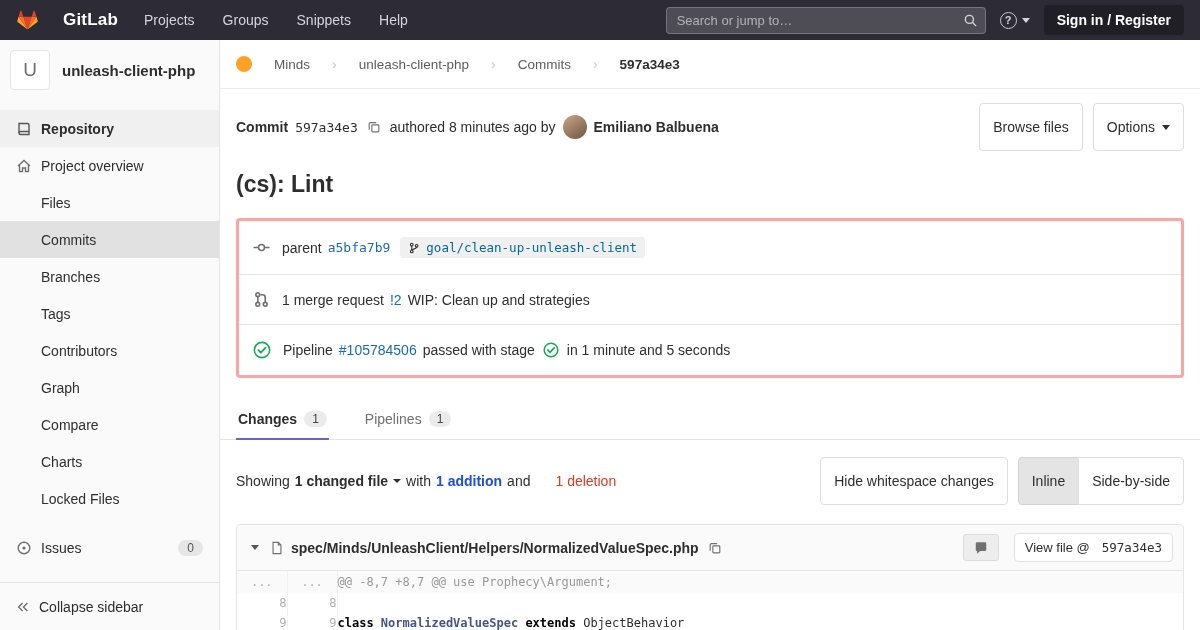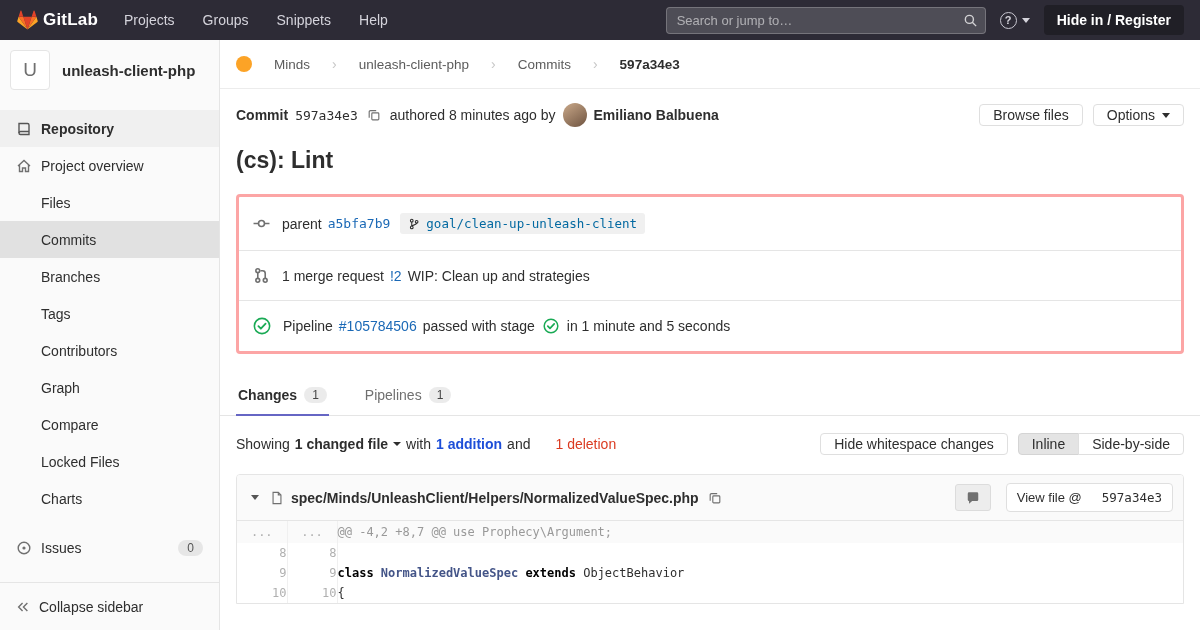--- a/index.html
+++ b/index.html
@@ -16,21 +16,21 @@
   
   .navbar {
     height: 40px;
     background: #2d2b36;
     display: flex;
     align-items: center;
     padding: 0 16px;
     justify-content: space-between;
   }
   .nav-left { display: flex; align-items: center; }
-  .logo { display: flex; align-items: center; gap: 4px; margin-right: 26px; cursor: pointer; }
+  .logo { display: flex; align-items: center; gap: 24px; margin-right: 26px; cursor: pointer; }
   .logo-text { color: #fff; font-weight: bold; font-size: 17px; letter-spacing: .2px; }
   .nav-menu { display: flex; list-style: none; margin: 0; padding: 0; gap: 28px; }
   .nav-menu li { color: #d5d4dc; font-size: 14px; cursor: pointer; }
   .nav-right { display: flex; align-items: center; gap: 14px; }
   .search-box { position: relative; width: 320px; }
   .search-box input {
     width: 100%; height: 27px;
     background: rgba(255,255,255,0.16);
     border: 1px solid rgba(255,255,255,0.22);
     border-radius: 4px;
@@ -102,21 +102,21 @@
   .commit-meta .left { display: flex; align-items: center; gap: 7px; }
   .commit-label { font-weight: bold; }
   .sha { font-family: "DejaVu Sans Mono", monospace; font-size: 13px; }
   .icon-btn { background: none; border: none; padding: 2px; cursor: pointer; display: flex; align-items: center; }
   .author-avatar { width: 24px; height: 24px; border-radius: 50%; background: linear-gradient(145deg,#caa98a,#6e5340); flex: none; cursor: pointer; }
   .author-name { font-weight: bold; }
   .meta-actions { margin-left: auto; display: flex; gap: 10px; }
   .btn {
     display: inline-flex; align-items: center; gap: 7px; justify-content: center;
     background: #fff; border: 1px solid #dfdfdf; border-radius: 4px;
-    height: 22px; padding: 0 13px; font-size: 14px; color: #2e2e2e;
+    height: 48px; padding: 0 13px; font-size: 14px; color: #2e2e2e;
     font-family: inherit; cursor: pointer;
   }
   .commit-title { font-size: 23px; font-weight: bold; margin: 6px 16px 20px; }
 
   .commit-info { margin: 0 16px 20px; border: 3px solid #fca5a5; border-radius: 4px; }
   .info-row { display: flex; align-items: center; gap: 6px; padding: 16px 14px; border-bottom: 1px solid #e5e5e5; font-size: 14px; }
   .info-row:last-child { border-bottom: none; }
   .info-ico { margin-right: 6px; display: flex; align-items: center; }
   .link { color: #1b69b6; cursor: pointer; }
   .ref-pill {
@@ -148,21 +148,21 @@
   
   .diff-file { margin: 2px 16px 16px; border: 1px solid #e5e5e5; border-radius: 4px 4px 0 0; overflow: hidden; }
   .diff-header { display: flex; align-items: center; gap: 7px; padding: 8px 10px; background: #fafafa; border-bottom: 1px solid #e5e5e5; }
   .collapse-caret { color: #555; cursor: pointer; display: flex; align-items: center; padding: 2px 4px; }
   .file-path { font-weight: bold; font-size: 14px; }
   .diff-header .spacer { flex: 1; }
   .comment-btn {
     width: 36px; height: 27px; background: #ededed; border: 1px solid #dcdcdc; border-radius: 3px;
     display: flex; align-items: center; justify-content: center; cursor: pointer; margin-right: 8px;
   }
-  .view-file-btn { height: 29px; font-size: 13px; padding: 0 10px; gap: 20px; }
+  .view-file-btn { height: 29px; font-size: 13px; padding: 0 10px; gap: 12px; }
   .view-file-btn .sha { font-size: 12.5px; }
 
   .diff-table { width: 100%; border-collapse: collapse; font-family: "DejaVu Sans Mono", monospace; font-size: 12px; line-height: 20px; color: #2e2e2e; table-layout: fixed; }
   .diff-table td { padding: 0; }
   .ln { width: 50px; text-align: right; padding-right: 10px; color: #b0b0b0; border-right: 1px solid #f0f0f0; cursor: pointer; }
   .line-code { padding-left: 16px; white-space: pre; }
   .hunk td { background: #fafafa; color: #999; line-height: 22px; }
   .hunk .ln { text-align: center; padding-right: 0; color: #b0b0b0; }
   .tok-k { font-weight: bold; color: #000; }
   .tok-nc { font-weight: bold; color: #445588; }
@@ -200,21 +200,21 @@
         <svg viewBox="0 0 16 16" width="15" height="15" fill="none" stroke="rgba(255,255,255,.75)" stroke-width="1.5">
           <circle cx="6.8" cy="6.8" r="4.3"></circle>
             <path d="M10.2 10.2 L14 14"></path>
         </svg>
       </span>
     </div>
     <div class="help-menu">
       <span class="help-circle">?</span>
       <span class="caret"></span>
     </div>
-    <button class="signin-btn">Hide in / Register</button>
+    <button class="signin-btn">Sign in / Register</button>
   </div>
 </nav>
 
 <aside class="sidebar">
   <div class="project-head">
     <div class="project-avatar">U</div>
     <span class="project-name">unleash-client-php</span>
   </div>
   <nav class="sidebar-nav">
     <div class="nav-item section-active">
@@ -234,22 +234,22 @@
       </span>
       <span>Project overview</span>
     </div>
     <div class="sub-item">Files</div>
     <div class="sub-item sub-active">Commits</div>
     <div class="sub-item">Branches</div>
     <div class="sub-item">Tags</div>
     <div class="sub-item">Contributors</div>
     <div class="sub-item">Graph</div>
     <div class="sub-item">Compare</div>
+    <div class="sub-item">Charts</div>
     <div class="sub-item">Locked Files</div>
-    <div class="sub-item">Charts</div>
     <div class="nav-item issues-item">
       <span class="nav-ico">
         <svg viewBox="0 0 16 16" width="16" height="16" fill="none" stroke="#707070" stroke-width="1.4">
             <circle cx="8" cy="8" r="5.8"></circle>
             <circle cx="8" cy="8" r="1.6" fill="#707070" stroke="none"></circle>
           </svg>
       </span>
       <span>Issues</span>
       <span class="badge-count">0</span>
     </div>
@@ -428,21 +428,21 @@
     <table class="diff-table">
       <colgroup>
           <col style="width:50px">
           <col style="width:50px">
           <col>
         </colgroup>
       <tbody>
         <tr class="hunk">
           <td class="ln">...</td>
           <td class="ln">...</td>
-          <td class="line-code"><span>@@ -4,2 +8,7 @@</span><span> </span><span>use Prophecy\Argument;</span></td>
+          <td class="line-code"><span>@@ -8,7 +8,7 @@</span><span> </span><span>use Prophecy\Argument;</span></td>
         </tr>
         <tr>
           <td class="ln">8</td>
           <td class="ln">8</td>
           <td class="line-code"></td>
         </tr>
         <tr>
           <td class="ln">9</td>
           <td class="ln">9</td>
           <td class="line-code"><span class="tok-k">class</span><span> </span><span class="tok-nc">NormalizedValueSpec</span><span> </span><span class="tok-k">extends</span><span> </span><span>ObjectBehavior</span></td>

